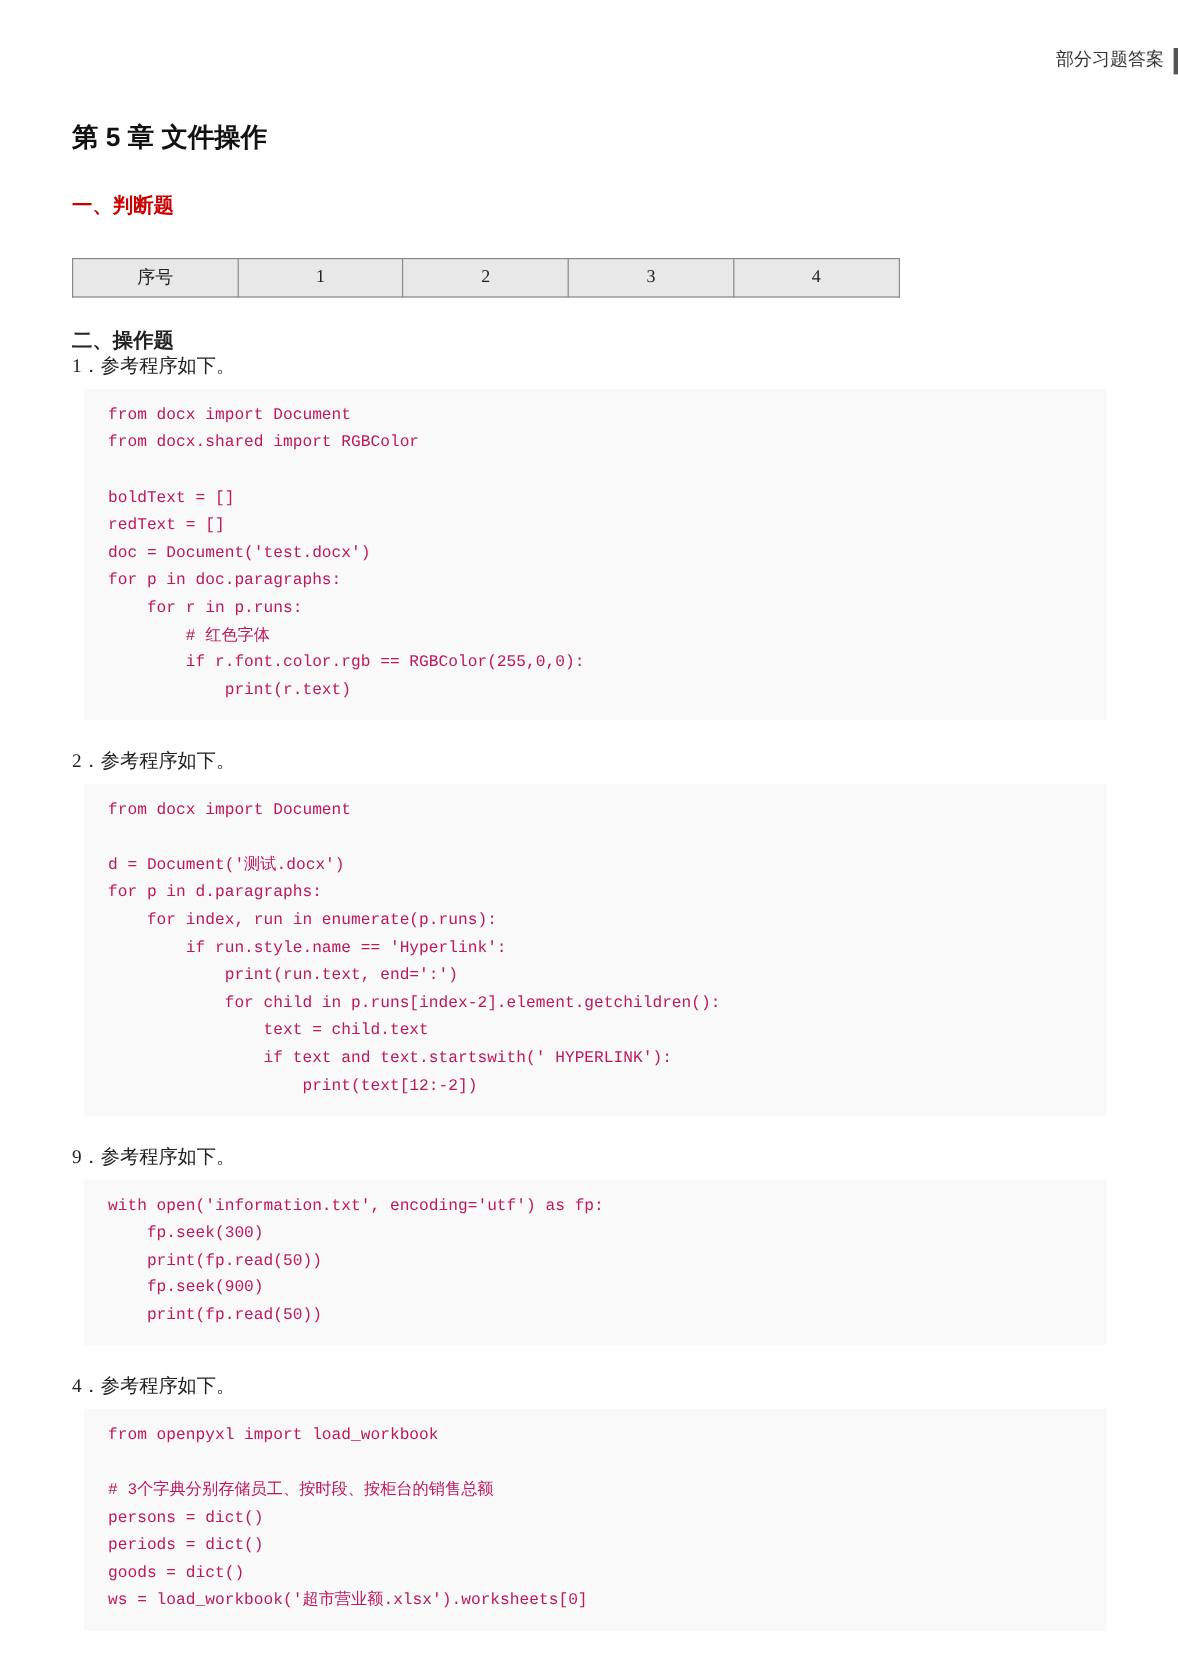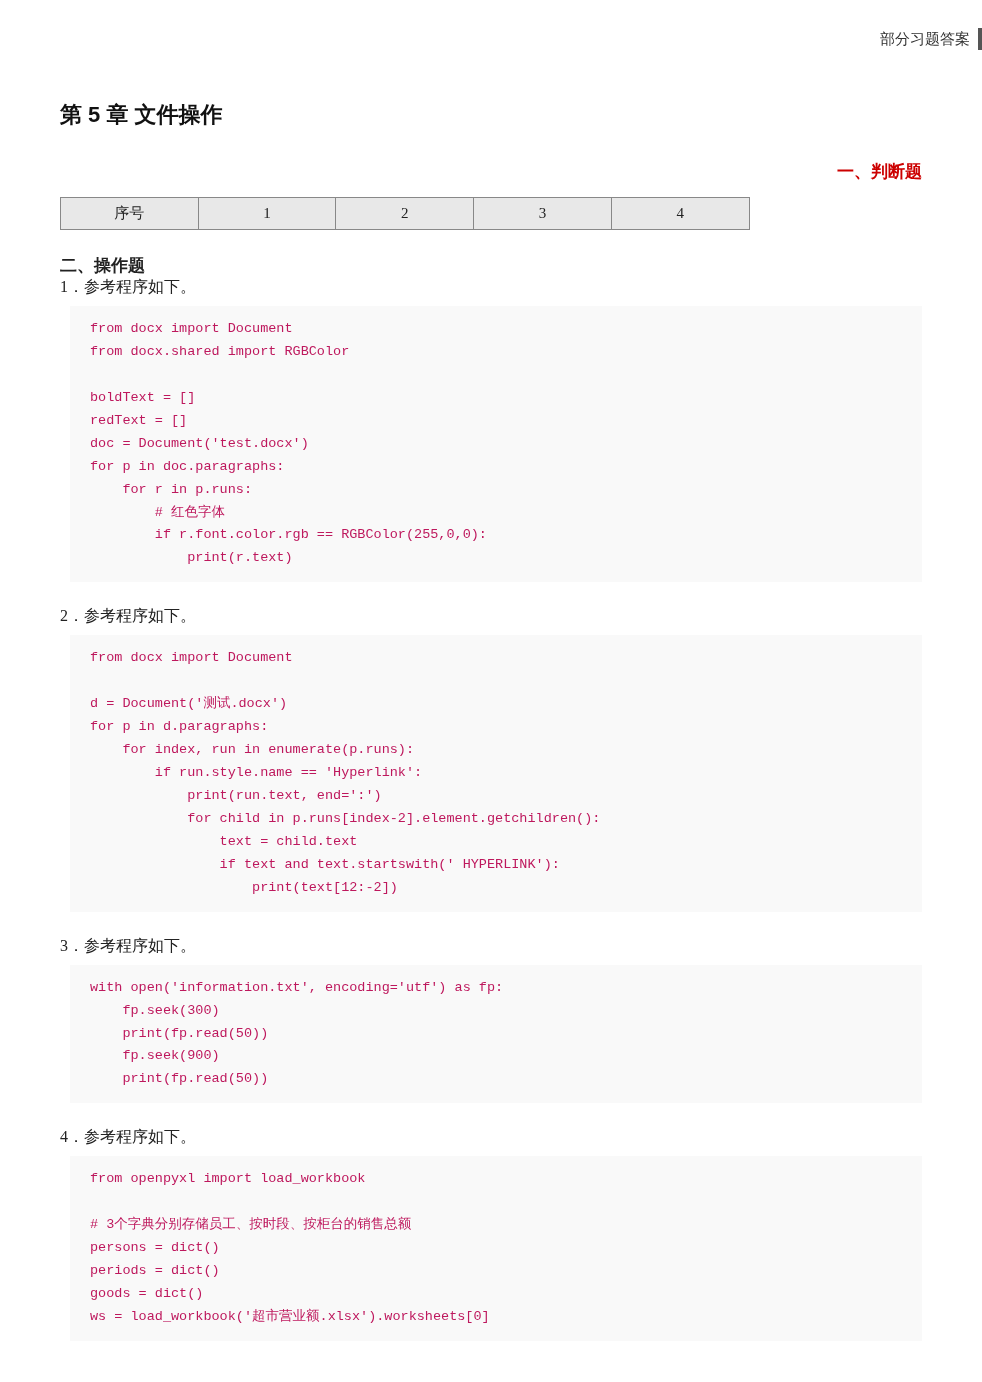--- a/index.html
+++ b/index.html
@@ -9,24 +9,23 @@
       color: #222;
       width: 982px;
       min-height: 1382px;
       position: relative;
       padding: 40px 60px 60px 60px;
     }
 
     
     .top-right-label {
       position: absolute;
-      top: 28px;
+      top: 40px;
       right: 0;
       display: flex;
-      align-items: center;
       margin-left: 10px;
     }
     .top-right-label span {
       font-size: 15px;
       color: #333;
       padding-right: 8px;
     }
     .top-right-border {
       border-right: 4px solid #555;
       height: 22px;
@@ -41,23 +40,22 @@
       margin-bottom: 30px;
       color: #111;
       font-family: "SimHei", "黑体", sans-serif;
     }
 
     
     .section-heading {
       font-size: 17px;
       font-weight: bold;
       color: #c00;
-      margin-bottom: 14px;
+      margin-bottom: 32px;
       font-family: "SimHei", "黑体", sans-serif;
-      text-align: right;
     }
 
     
     .judge-table {
       border-collapse: collapse;
       width: 80%;
       margin-bottom: 24px;
       font-size: 15px;
     }
     .judge-table th, .judge-table td {
@@ -151,21 +149,21 @@
     for index, run in enumerate(p.runs):
         if run.style.name == 'Hyperlink':
             print(run.text, end=':')
             for child in p.runs[index-2].element.getchildren():
                 text = child.text
                 if text and text.startswith(' HYPERLINK'):
                     print(text[12:-2])</div>
 </div>
 
 <div class="question-item">
-  <div class="question-label">3．参考程序如下。</div>
+  <div class="question-label">9．参考程序如下。</div>
   <div class="code-block">with open('information.txt', encoding='utf') as fp:
     fp.seek(300)
     print(fp.read(50))
     fp.seek(900)
     print(fp.read(50))</div>
 </div>
 
 <div class="question-item">
   <div class="question-label">4．参考程序如下。</div>
   <div class="code-block">from openpyxl import load_workbook

